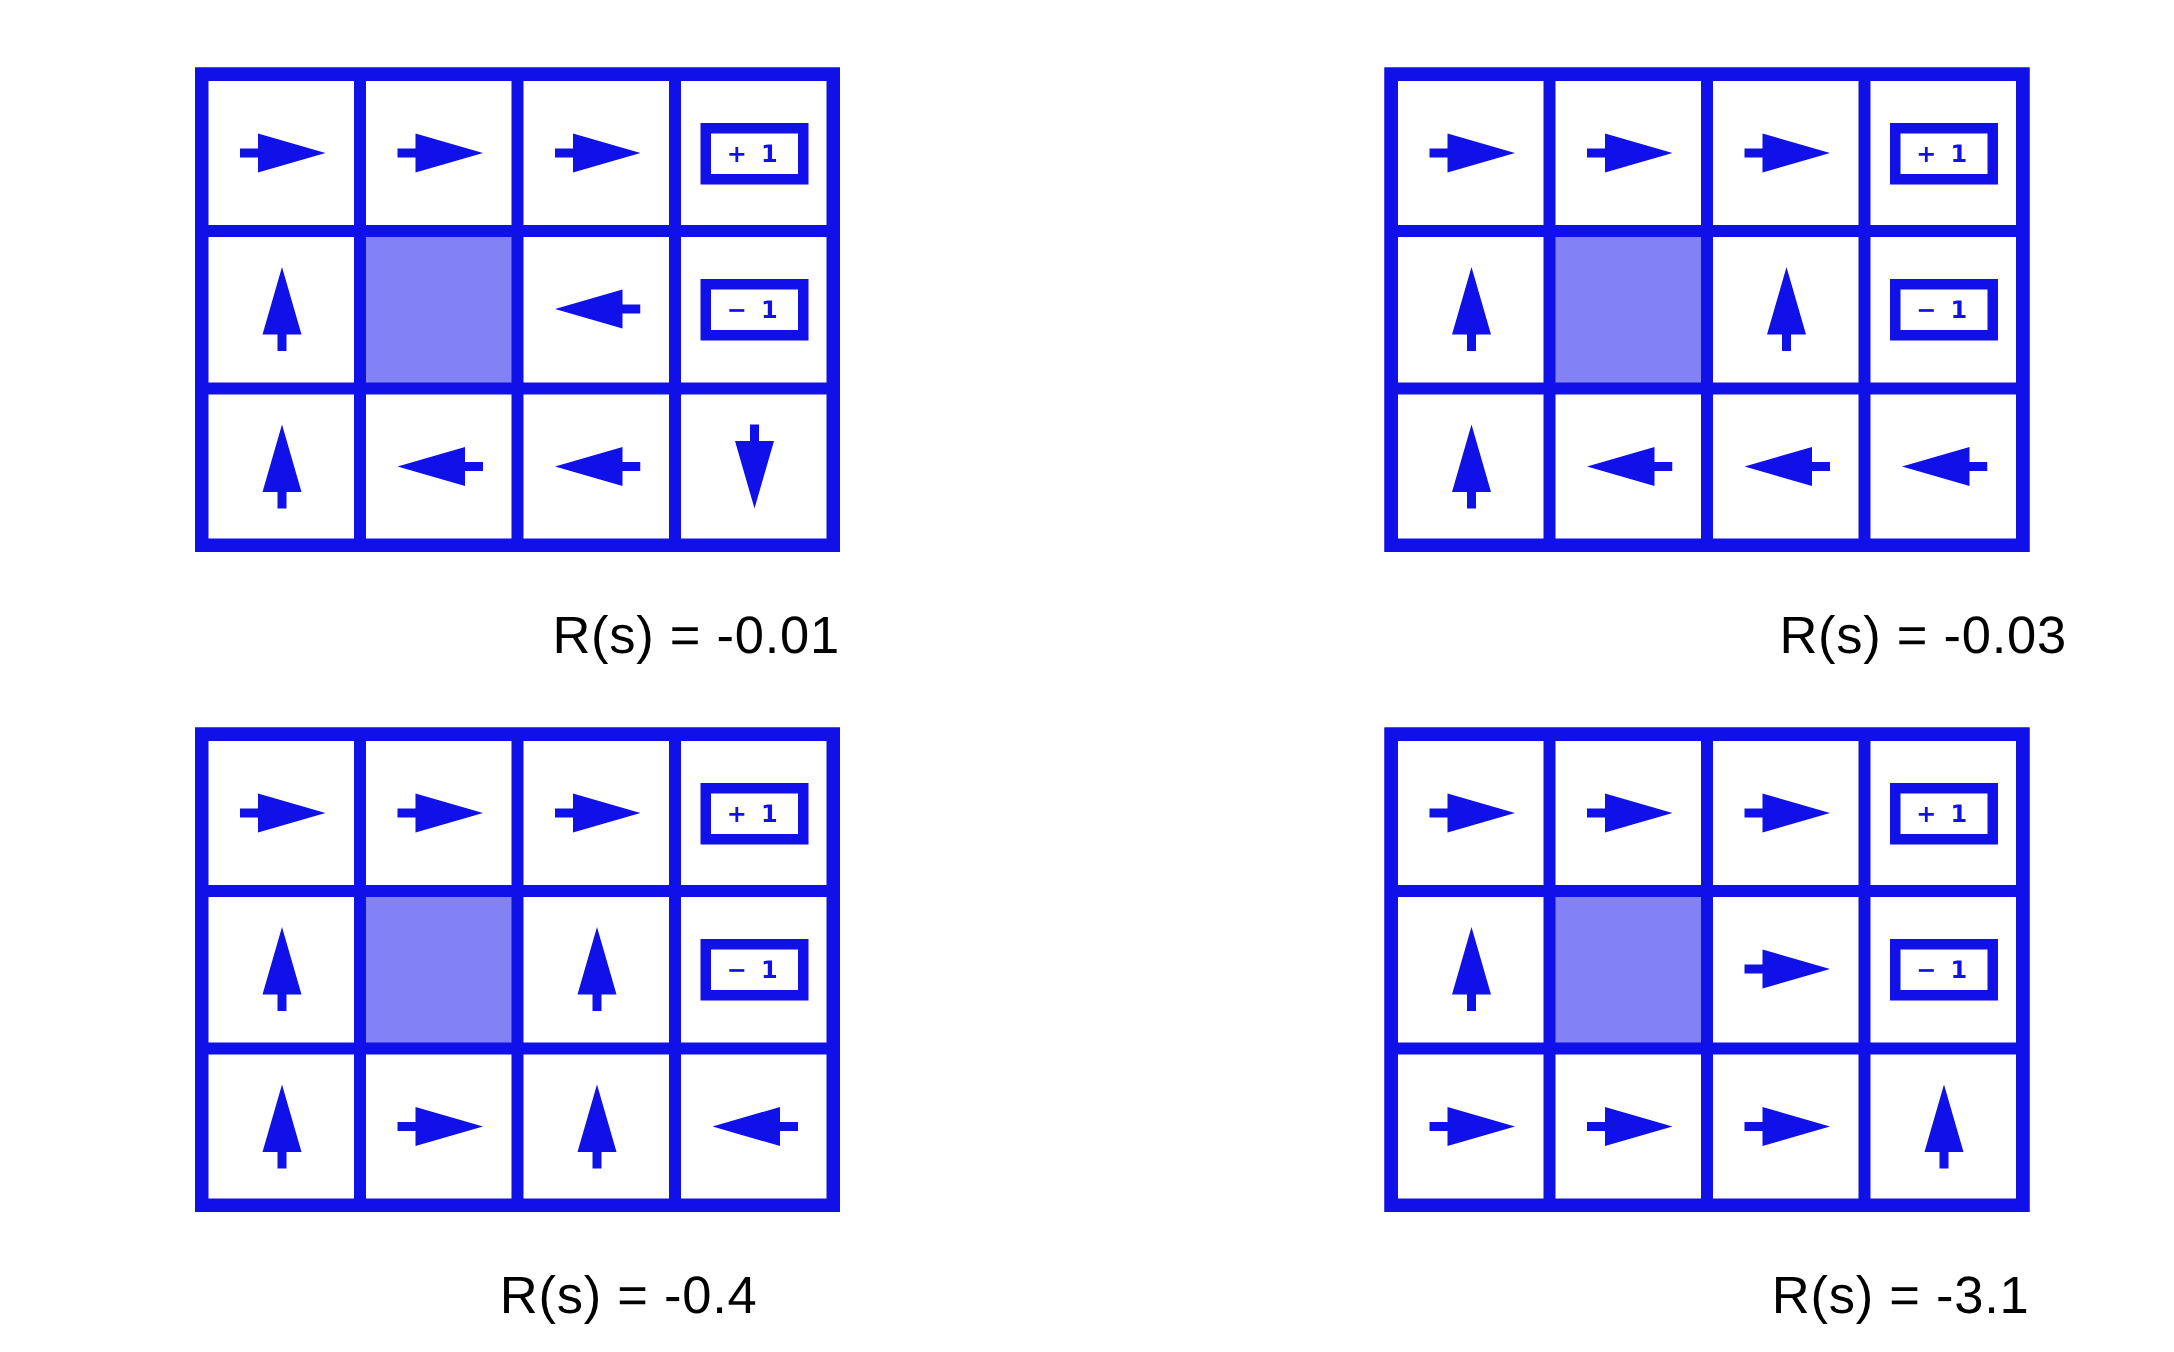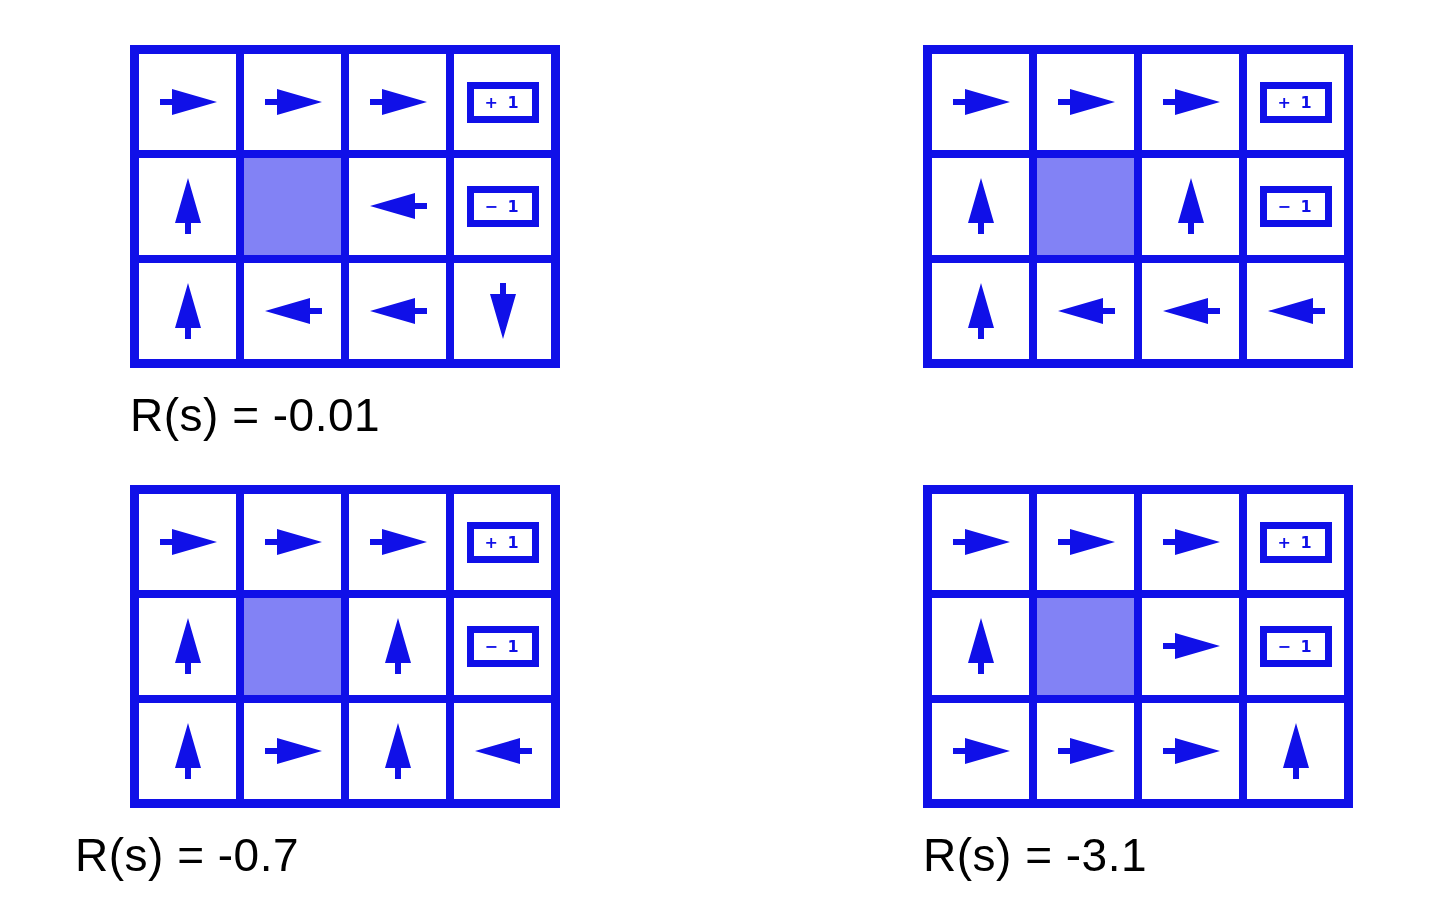--- a/index.html
+++ b/index.html
@@ -45,24 +45,24 @@
     display: flex; align-items: center; justify-content: center;
     color: var(--blue);
     font-family: "DejaVu Sans", sans-serif;
     font-weight: bold;
     font-size: 16px;
     letter-spacing: 2px;
     white-space: pre;
   }
 
   .grid-label {
-    margin-top: 20px;
+    margin-top: 36px;
     width: 430px;
-    text-align: left;
-    font-size: 46px;
+    text-align: right;
+    font-size: 35px;
     color: var(--text);
     letter-spacing: 0.5px;
   }
   
   .panel.p1 .grid-label { transform: translateX(25px); }
   .panel.p2 .grid-label { transform: translateX(-55px); }
 
   svg { display: block; }
 </style>
 </head>
@@ -176,20 +176,21 @@
           <svg viewBox="0 0 58 28" width="58" height="28">
             <polygon points="1,14 46,1 46,11 58,11 58,17 46,17 46,27" fill="var(--blue)"></polygon>
           </svg>
         </div>
         <div class="cell">
           <svg viewBox="0 0 58 28" width="58" height="28">
             <polygon points="1,14 46,1 46,11 58,11 58,17 46,17 46,27" fill="var(--blue)"></polygon>
           </svg>
         </div>
       </div>
+    <div class="grid-label">R(s) = -0.03</div>
   </section>
 
   <section class="panel p2">
     <div class="gridworld">
         <div class="cell">
           <svg viewBox="0 0 58 28" width="58" height="28">
             <polygon points="58,14 13,27 13,17 1,17 1,11 13,11 13,1" fill="var(--blue)"></polygon>
           </svg>
         </div>
         <div class="cell">
@@ -233,21 +234,21 @@
           <svg viewBox="0 0 28 58" width="28" height="58">
             <polygon points="14,1 27,46 17,46 17,57 11,57 11,46 1,46" fill="var(--blue)"></polygon>
           </svg>
         </div>
         <div class="cell">
           <svg viewBox="0 0 58 28" width="58" height="28">
             <polygon points="1,14 46,1 46,11 58,11 58,17 46,17 46,27" fill="var(--blue)"></polygon>
           </svg>
         </div>
       </div>
-    <div class="grid-label">R(s) = -0.7</div>
+    <div class="grid-label">R(s) = -0.4</div>
   </section>
 
   <section class="panel p3">
     <div class="gridworld">
         <div class="cell">
           <svg viewBox="0 0 58 28" width="58" height="28">
             <polygon points="58,14 13,27 13,17 1,17 1,11 13,11 13,1" fill="var(--blue)"></polygon>
           </svg>
         </div>
         <div class="cell">

